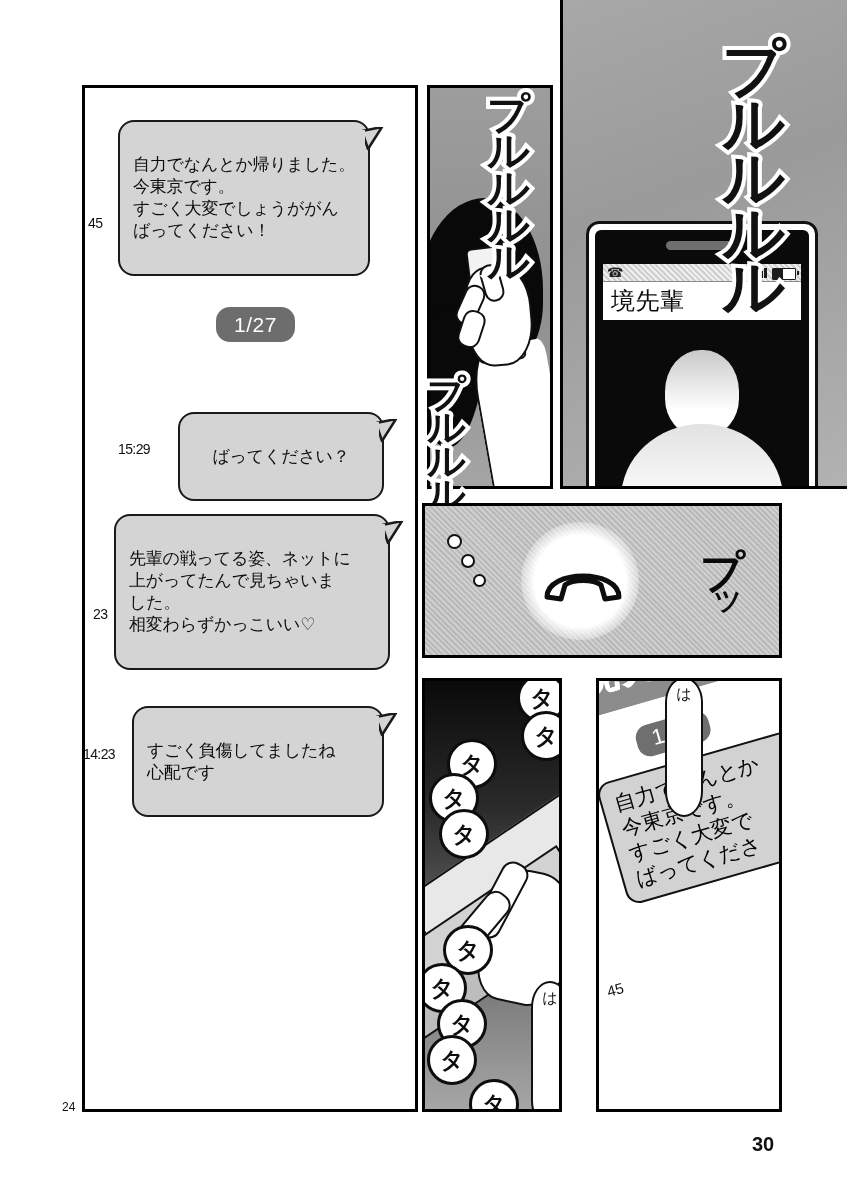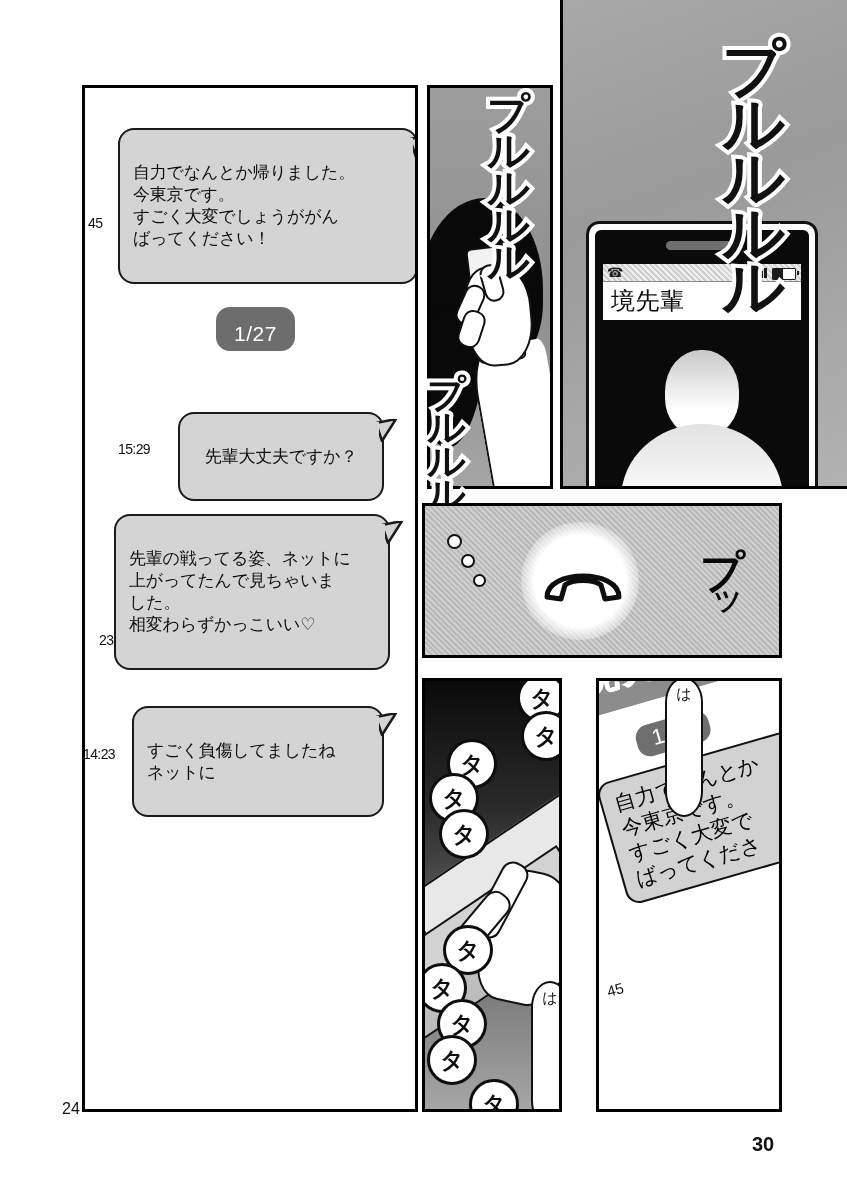--- a/index.html
+++ b/index.html
@@ -63,27 +63,27 @@
     letter-spacing: -0.6px;
     white-space: nowrap;
   }
   .datechip {
     position: absolute;
     background: #6d6d6d;
     color: #ffffff;
     border-radius: 14px;
     font-size: 21px;
     font-family: "Liberation Sans", sans-serif;
-    padding: 15px 18px 5px 18px;
+    padding: 6px 18px 5px 18px;
     letter-spacing: 0.5px;
   }
   #pagenum-24 {
     position: absolute;
     left: 62px; top: 1100px;
-    font-size: 16px;
+    font-size: 12px;
     color: #111;
     font-family: "Liberation Sans", sans-serif;
   }
 
   
   #panel-girl {
     left: 427px; top: 85px;
     width: 126px; height: 404px;
     background: linear-gradient(180deg,#9d9d9d 0%, #8f8f8f 55%, #a5a5a5 100%);
   }
@@ -392,58 +392,58 @@
     font-family: "Liberation Sans", sans-serif;
   }
 </style>
 </head>
 <body>
 
 <div class="page">
 
   <div class="panel" id="panel-chat">
 
-    <div class="bubble" style="left:33px; top:40px; width:300px;">
+    <div class="bubble" style="left:33px; top:32px; width:252px;">
       <span>自力でなんとか帰りました。
 今東京です。
 すごく大変でしょうががん
 ばってください！</span>
       <svg class="tail" viewBox="0 0 22 26">
         <path d="M0 4 L20 0 L6 22 Z" fill="#d4d4d4" stroke="#1a1a1a" stroke-width="2.5" stroke-linejoin="round"></path>
         <path d="M0 3 L0 20" stroke="#d4d4d4" stroke-width="6"></path>
       </svg>
     </div>
     <div class="tstamp" style="left:3px; top:127px;">45</div>
 
     <div class="datechip" style="left:131px; top:219px;">1/27</div>
 
     <div class="bubble" style="left:93px; top:324px; width:206px; text-align:center;">
-      <span>先輩大丈夫ですか？</span>
+      <span>ばってください？</span>
       <svg class="tail" viewBox="0 0 22 26">
         <path d="M0 4 L20 0 L6 22 Z" fill="#d4d4d4" stroke="#1a1a1a" stroke-width="2.5" stroke-linejoin="round"></path>
         <path d="M0 3 L0 20" stroke="#d4d4d4" stroke-width="6"></path>
       </svg>
     </div>
     <div class="tstamp" style="left:33px; top:353px;">15:29</div>
 
     <div class="bubble" style="left:29px; top:426px; width:276px;">
       <span>先輩の戦ってる姿、ネットに
 上がってたんで見ちゃいま
 した。
 相変わらずかっこいい♡</span>
       <svg class="tail" viewBox="0 0 22 26">
         <path d="M0 4 L20 0 L6 22 Z" fill="#d4d4d4" stroke="#1a1a1a" stroke-width="2.5" stroke-linejoin="round"></path>
         <path d="M0 3 L0 20" stroke="#d4d4d4" stroke-width="6"></path>
       </svg>
     </div>
-    <div class="tstamp" style="left:14px; top:518px;margin-top:26px;">23</div>
+    <div class="tstamp" style="left:8px; top:518px;">23</div>
 
     <div class="bubble" style="left:47px; top:618px; width:252px;">
       <span>すごく負傷してましたね
-ネットに</span>
+心配です</span>
       <svg class="tail" viewBox="0 0 22 26">
         <path d="M0 4 L20 0 L6 22 Z" fill="#d4d4d4" stroke="#1a1a1a" stroke-width="2.5" stroke-linejoin="round"></path>
         <path d="M0 3 L0 20" stroke="#d4d4d4" stroke-width="6"></path>
       </svg>
     </div>
     <div class="tstamp" style="left:-2px; top:658px;">14:23</div>
   </div>
 
   <div id="pagenum-24">24</div>
 

